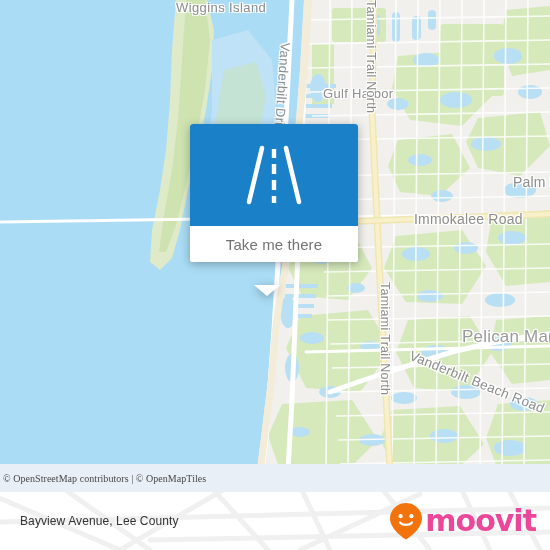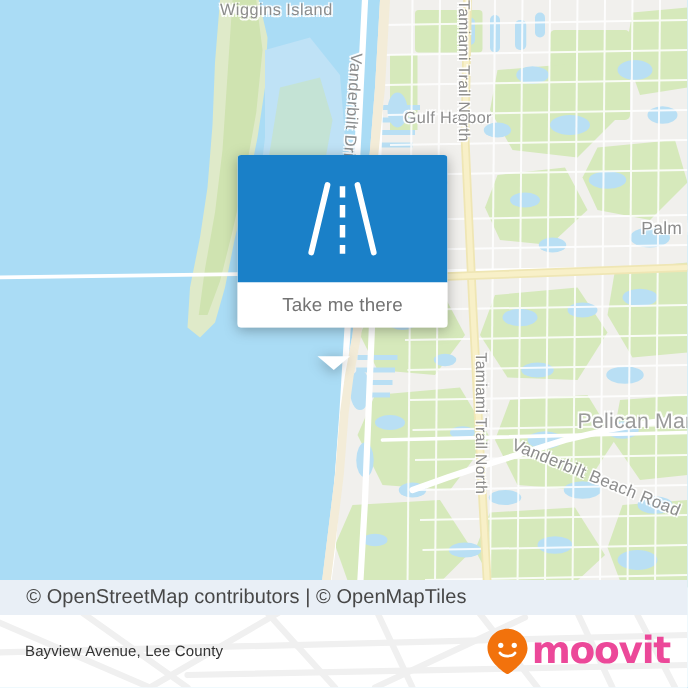--- a/index.html
+++ b/index.html
@@ -86,22 +86,22 @@
     border-top:11px solid #ffffff;
   }
 
   
   .attrib {
     position:absolute; left:0; top:464px; width:550px; height:28px;
     background:#e9eff6;
     display:flex; align-items:center;
   }
   .attrib span {
-    font-size:16px; color:#474747; padding-left:21px;
-    font-family:Liberation Sans, sans-serif; letter-spacing:.05px;
+    font-size:10px; color:#474747; padding-left:3px;
+    font-family:Liberation Serif, serif; letter-spacing:.05px;
   }
 
   
   .footer {
     position:absolute; left:0; top:492px; width:550px; height:58px;
     background:#ffffff; overflow:hidden;
   }
   .footer-watermark {
     position:absolute; left:0; top:0; width:550px; height:58px;
     opacity:1;
@@ -263,20 +263,21 @@
         <path d="M257,470 L268,380 L272,330 L276,300 L282,268 L286,220 L291,170 L296,120 L300,70 L304,0 L312,0 L308,70 L303,120 L298,170 L293,220 L289,268 L283,300 L279,330 L275,380 L264,470 Z" fill="#f3ecd8"></path>
       </g>
     </svg>
 
     <div class="maplabel lbl-wiggins">Wiggins Island</div>
     <div class="maplabel lbl-vanderbiltdr">Vanderbilt Drive</div>
     <div class="maplabel lbl-gulf">Gulf Harbor</div>
     <div class="maplabel lbl-tamiami1">Tamiami Trail North</div>
     <div class="maplabel lbl-tamiami2">Tamiami Trail North</div>
     <div class="maplabel lbl-palm">Palm Ri</div>
+    <div class="maplabel lbl-immok">Immokalee Road</div>
     <div class="maplabel lbl-pelican">Pelican Mars</div>
     <div class="maplabel lbl-vbr">Vanderbilt Beach Road</div>
 
     <div class="popup">
       <div class="popup-body">
         <div class="popup-head">
           <svg class="road-icon" width="58" height="62" viewBox="0 0 58 62">
             <line x1="17" y1="4" x2="4" y2="58" stroke="#ffffff" stroke-width="4.6" stroke-linecap="round"></line>
             <line x1="41" y1="4" x2="54" y2="58" stroke="#ffffff" stroke-width="4.6" stroke-linecap="round"></line>
             <line x1="29" y1="5" x2="29" y2="14" stroke="#ffffff" stroke-width="4.4" stroke-linecap="butt"></line>

